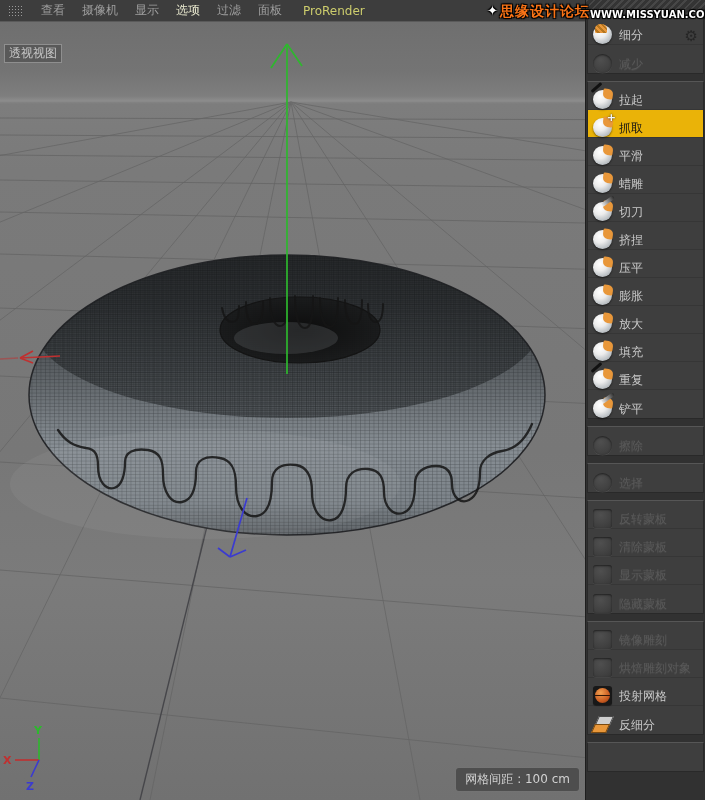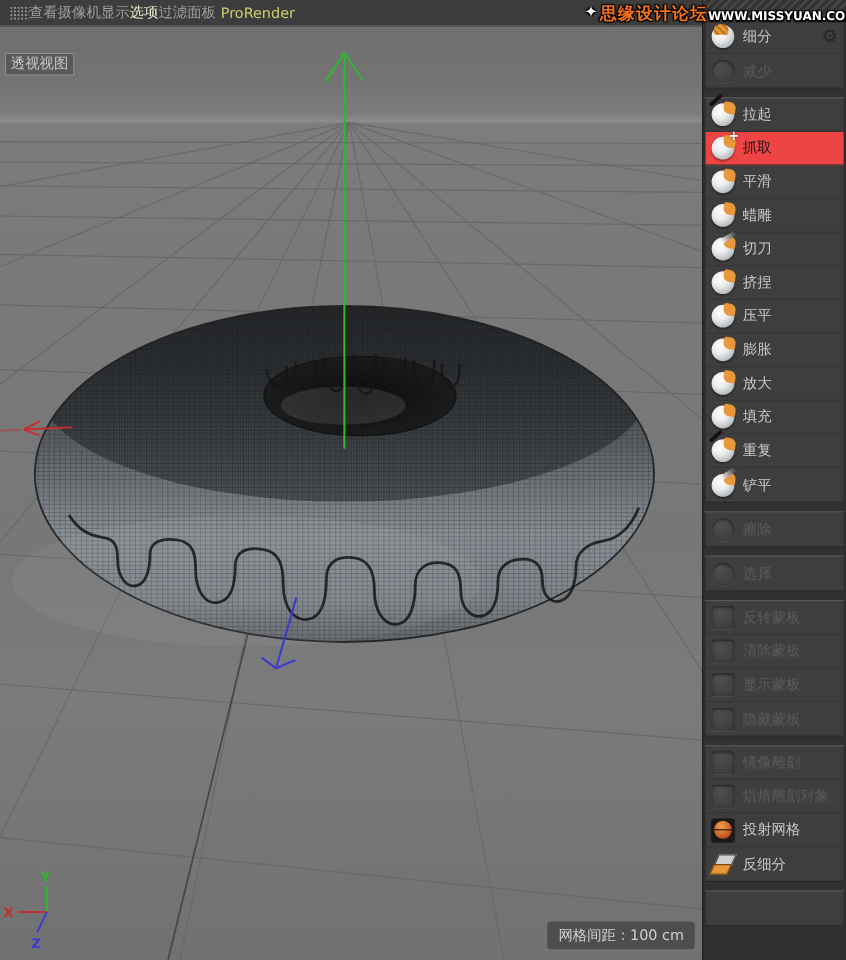--- a/index.html
+++ b/index.html
@@ -2,21 +2,21 @@
 <html><head>
 <meta charset="utf-8">
 <style>
   html,body{margin:0;padding:0;background:#222;}
   body{width:705px;height:800px;overflow:hidden;position:relative;
        font-family:"DejaVu Sans","Liberation Sans",sans-serif;}
   .app{position:absolute;inset:0;background:#313131;}
 
   
   .menubar{position:absolute;left:0;top:0;width:585px;height:22px;background:#3d3d3d;
-           border-bottom:1px solid #5a5a5a;display:flex;align-items:center;
+           border-bottom:1px solid #5a5a5a;display:flex;align-items:center;gap:17px;
            padding-left:8px;box-sizing:border-box;z-index:5;}
   .grip{width:16px;height:12px;flex:none;
         background:radial-gradient(#9a9a9a 26%,transparent 30%) 0 0/3px 3px #3d3d3d;}
   .mi{font-size:12px;color:#9e9e9e;cursor:default;white-space:nowrap;}
   .mi.active{color:#e9e9cf;}
   .mi.accent{color:#cdcd6d;margin-left:4px;}
 
   
   .watermark{position:absolute;left:487px;top:3px;z-index:60;display:flex;align-items:flex-start;
              pointer-events:none;white-space:nowrap;}
@@ -36,25 +36,25 @@
           border:1px solid #8f8f8f;padding:1px 4px;line-height:15px;}
   .gridhint{position:absolute;right:6px;bottom:9px;font-size:12px;color:#d2d2d2;background:#4e4e4e;
             border-radius:3px;padding:3px 9px;box-shadow:0 0 0 1px rgba(120,120,120,.35);margin-left:20px;}
 
   
   .sidebar{position:absolute;left:585px;top:0;width:120px;height:800px;background:#313131;
            border-left:1px solid #1e1e1e;box-sizing:border-box;}
   .hatch{height:14px;margin:0 0 2px 0;
          background:repeating-linear-gradient(135deg,#474747 0 2px,#343434 2px 5px);}
   .group{margin:0 1px 7px 1px;background:#3e3e3e;border:1px solid #292929;border-top-color:#565656;}
-  .row{height:28px;display:flex;align-items:center;box-sizing:border-box;
+  .row{height:28px;display:flex;align-items:flex-end;box-sizing:border-box;
        border-bottom:1px solid #363636;cursor:default;}
   .row:last-child{border-bottom:none;}
   .row .lbl{font-size:12px;color:#c9c9c9;white-space:nowrap;overflow:hidden;}
-  .row.selected{background:#ef4444;}
+  .row.selected{background:#eab308;}
   .row.selected .lbl{color:#141414;}
   .row.disabled .lbl{color:#595959;text-shadow:0 1px 0 rgba(255,255,255,.05);}
   .gear{margin-left:auto;margin-right:5px;color:#262626;font-size:15px;line-height:15px;}
 
   
   .icon{width:19px;height:19px;position:relative;display:inline-block;margin:0 7px 0 5px;flex:none;}
   .sphere{border-radius:50%;
           background:radial-gradient(circle at 38% 32%,#ffffff,#ececec 38%,#bfc4c8 68%,#8e9296 100%);
           box-shadow:0 1px 2px rgba(0,0,0,.55);}
   .sphere::before{content:"";position:absolute;right:-1px;top:-1px;width:10px;height:10px;

